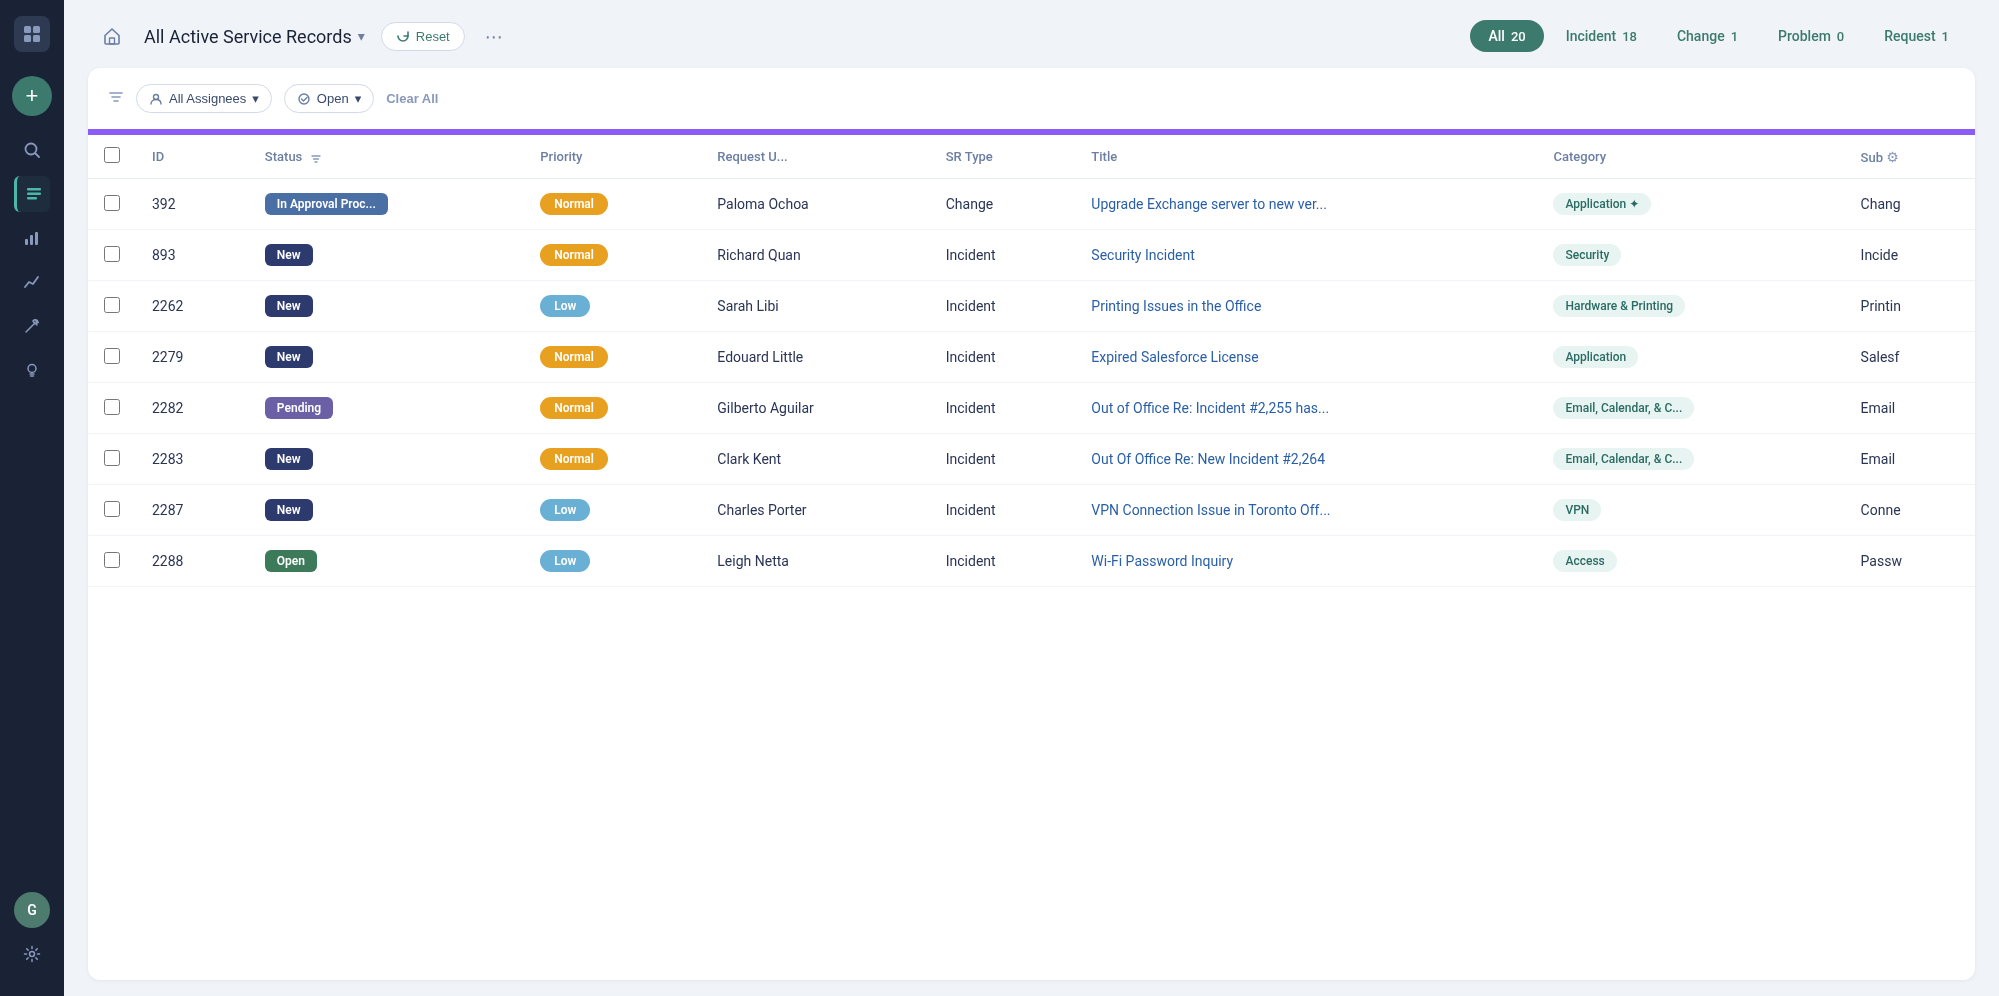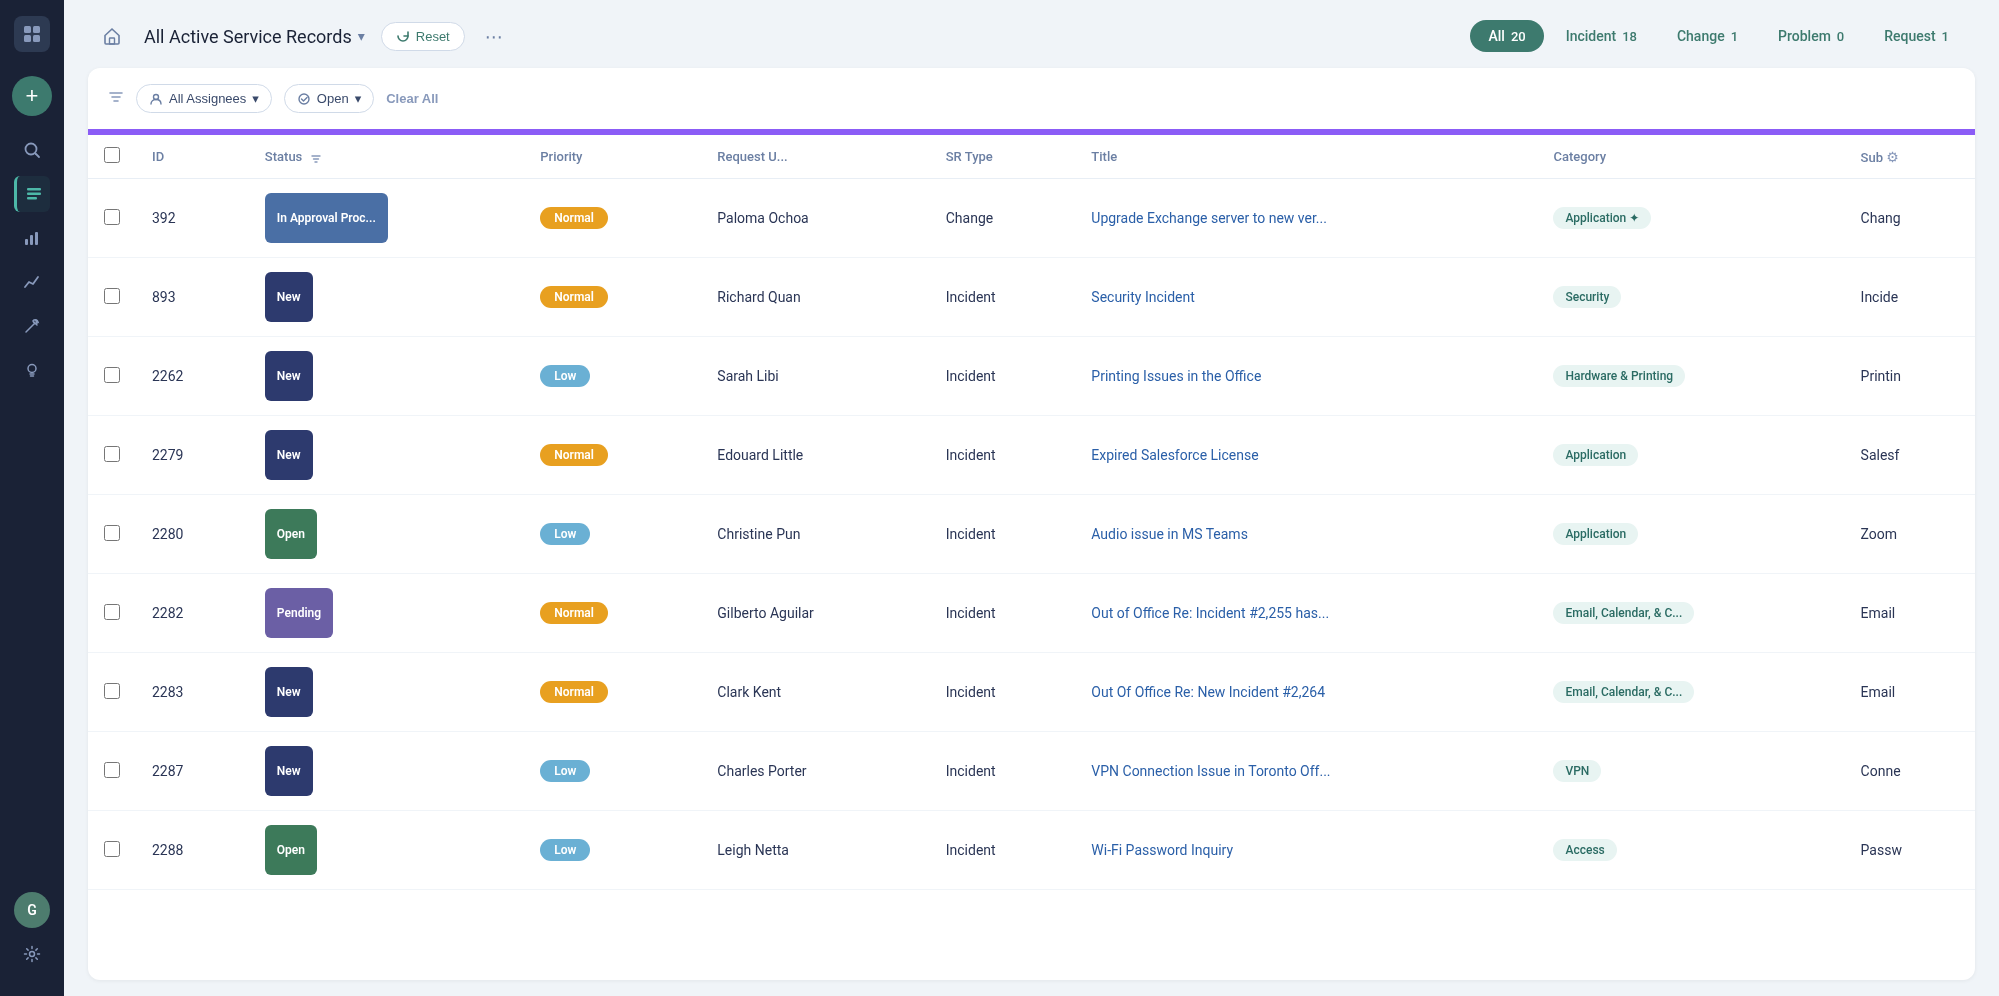--- a/index.html
+++ b/index.html
@@ -241,21 +241,21 @@
       padding: 14px 16px;
       font-size: 14px;
       color: #2a3555;
       border-bottom: 1px solid #f0f4f8;
       white-space: nowrap;
     }
 
     
     .badge {
       display: inline-block;
-      padding: 18px 12px;
+      padding: 4px 12px;
       border-radius: 6px;
       font-size: 12px;
       font-weight: 600;
       color: white;
     }
     .badge-approval { background: #4a6fa5; }
     .badge-new { background: #2d3a6e; }
     .badge-open { background: #3d7a5a; }
     .badge-pending { background: #6b5fa5; }
 
@@ -523,31 +523,20 @@
               <td><span class="badge badge-new">New</span></td>
               <td><span class="priority priority-normal">Normal</span></td>
               <td>Edouard Little</td>
               <td>Incident</td>
               <td class="title-cell" style="color: rgb(42, 95, 168); cursor: pointer;">Expired Salesforce License</td>
               <td><span class="cat-badge">Application</span></td>
               <td class="sub-cell">Salesf</td>
             </tr>
             <tr>
               <td><input type="checkbox" style=""></td>
-              <td>2280</td>
-              <td><span class="badge badge-open">Open</span></td>
-              <td><span class="priority priority-low">Low</span></td>
-              <td>Christine Pun</td>
-              <td>Incident</td>
-              <td class="title-cell" style="color: rgb(42, 95, 168); cursor: pointer;">Audio issue in MS Teams</td>
-              <td><span class="cat-badge">Application</span></td>
-              <td class="sub-cell">Zoom</td>
-            </tr>
-            <tr>
-              <td><input type="checkbox" style=""></td>
               <td>2282</td>
               <td><span class="badge badge-pending">Pending</span></td>
               <td><span class="priority priority-normal">Normal</span></td>
               <td>Gilberto Aguilar</td>
               <td>Incident</td>
               <td class="title-cell" style="color: rgb(42, 95, 168); cursor: pointer;">Out of Office Re: Incident #2,255 has...</td>
               <td><span class="cat-badge">Email, Calendar, &amp; C...</span></td>
               <td class="sub-cell">Email</td>
             </tr>
             <tr>

